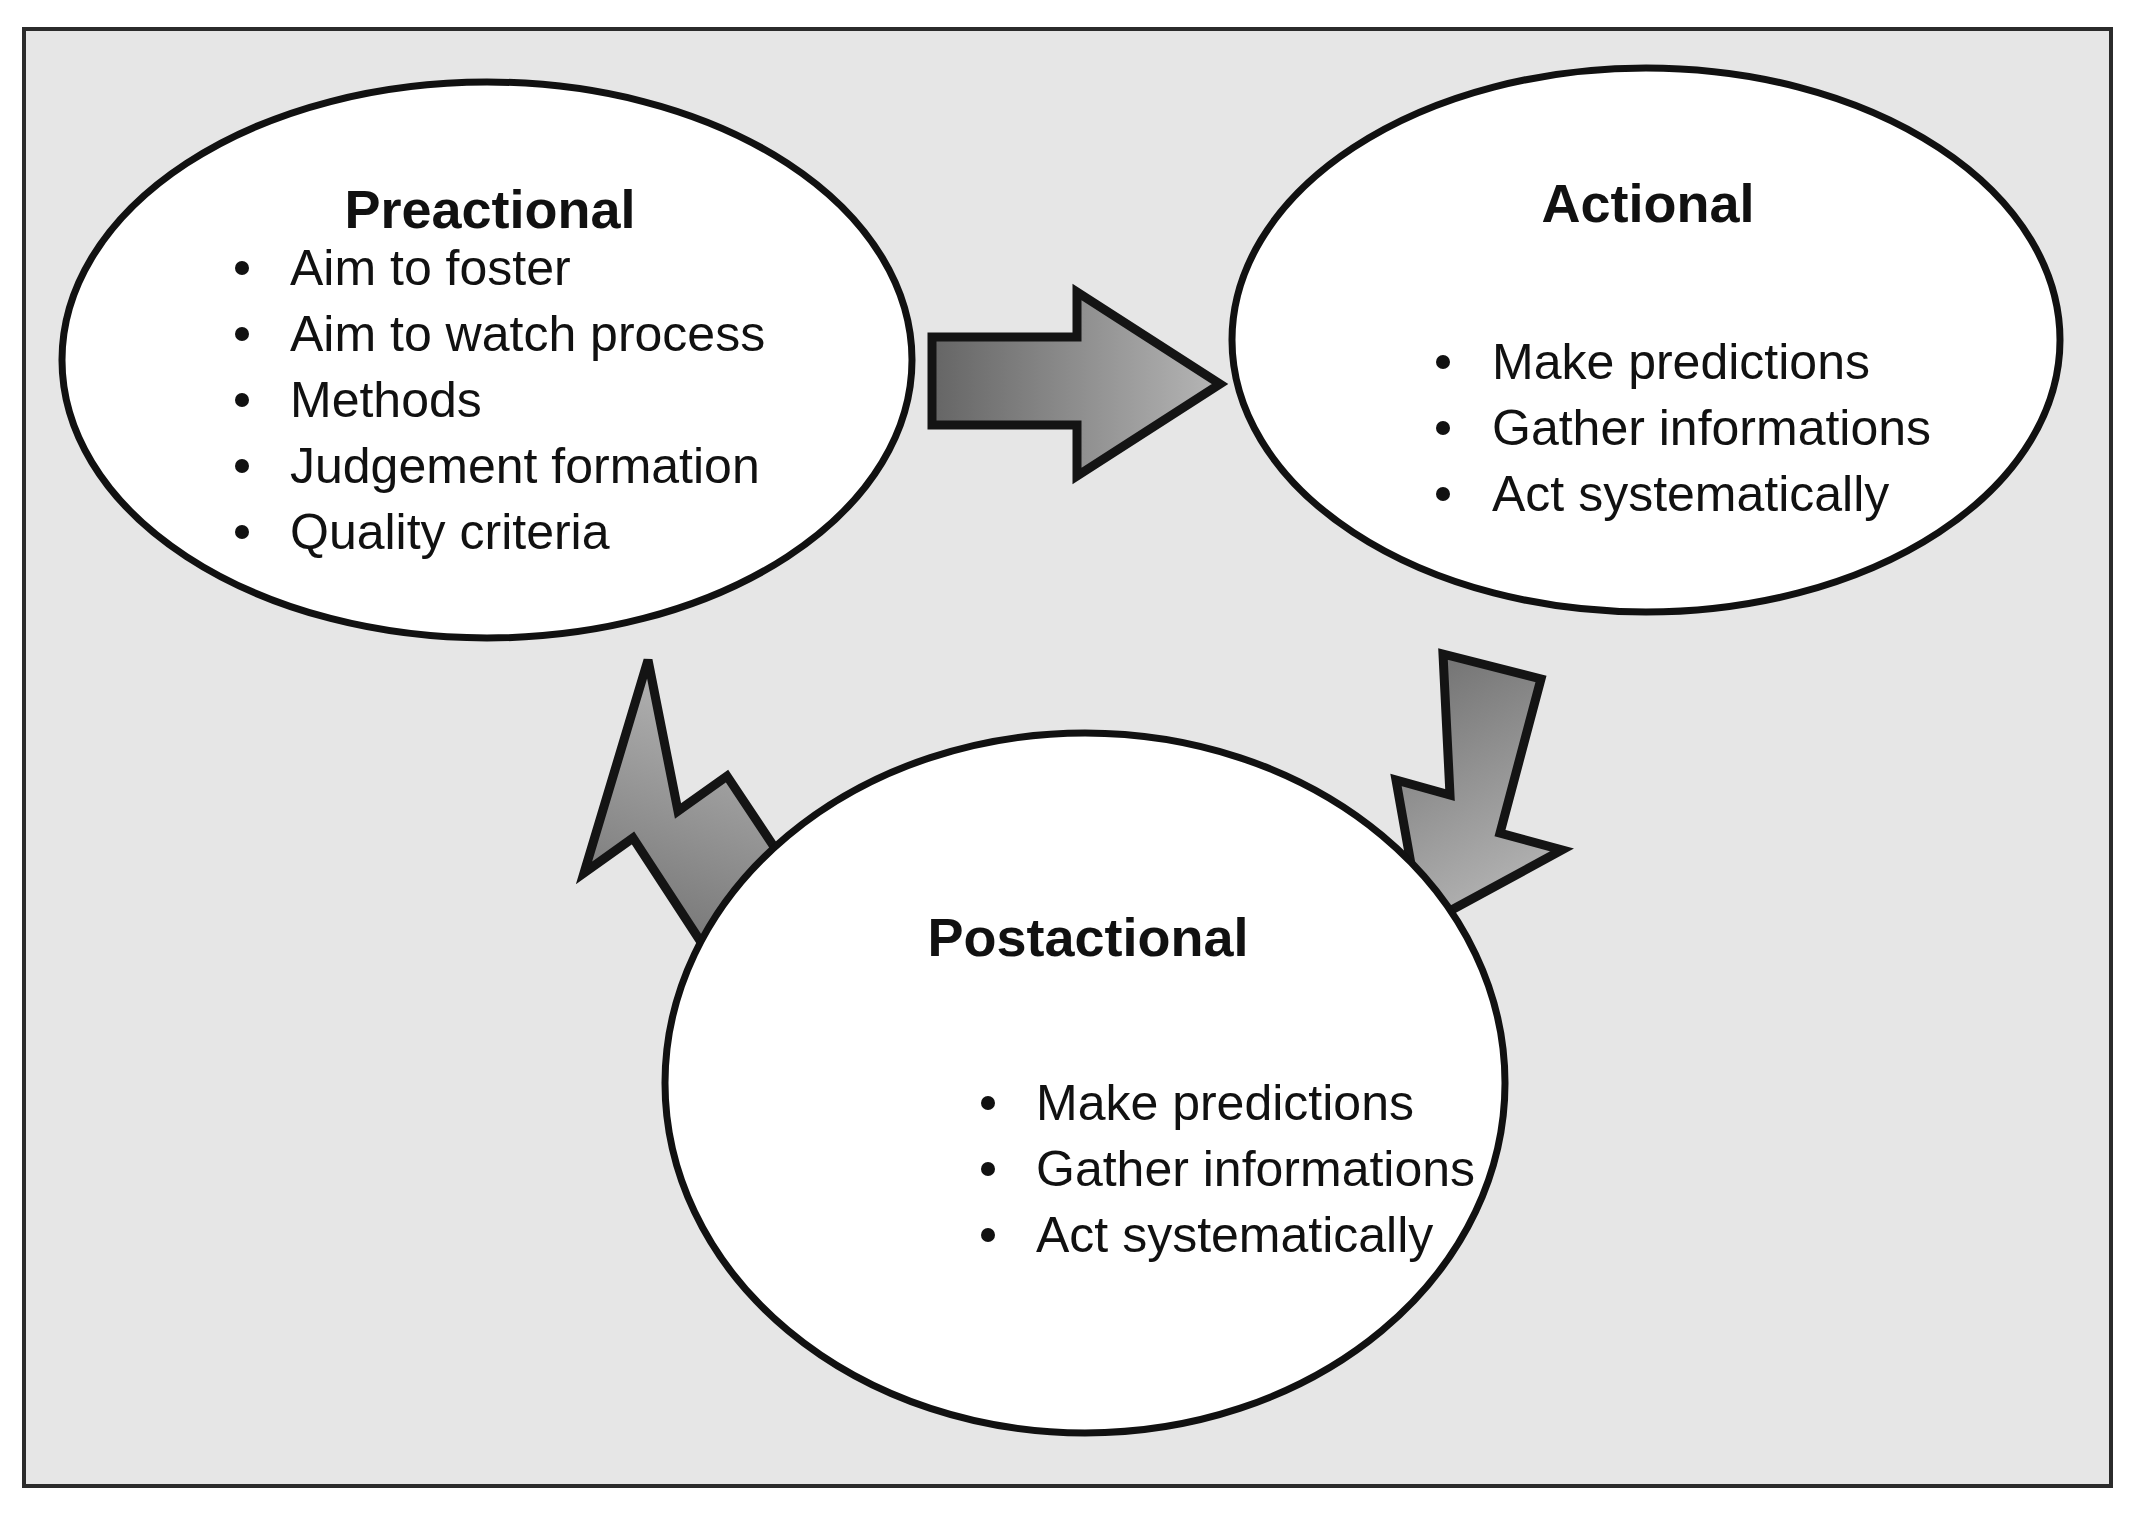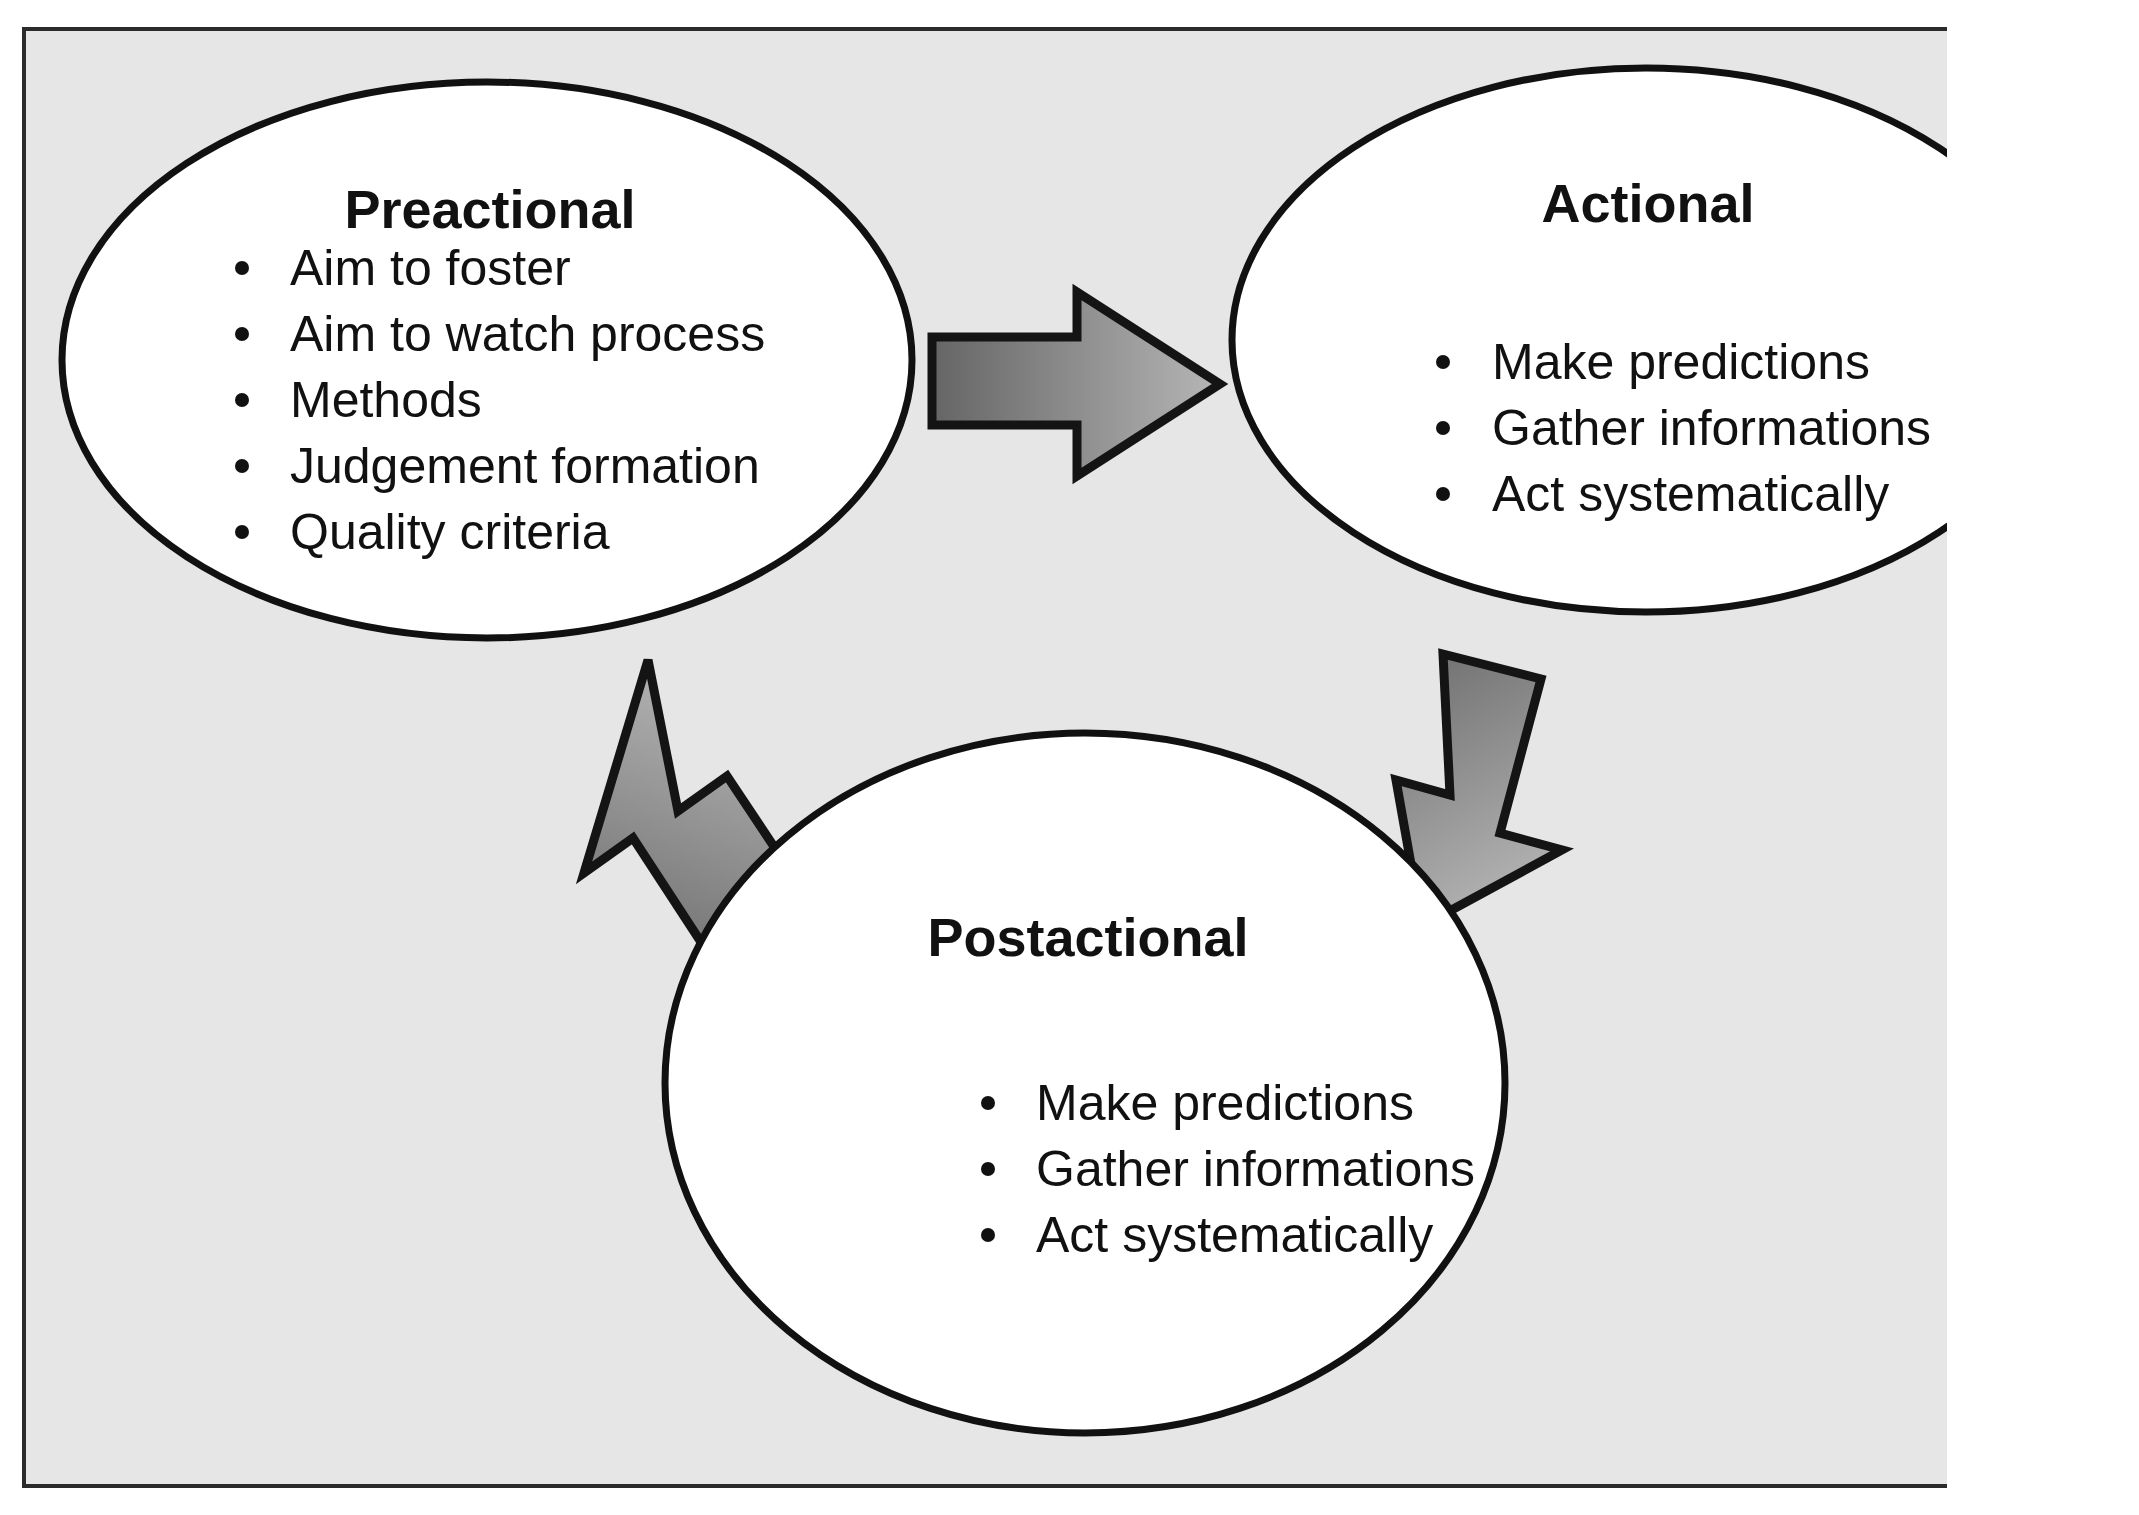--- a/index.html
+++ b/index.html
@@ -4,21 +4,21 @@
 <title>Action Cycle Diagram</title>
 <style>
   html, body {
     margin: 0;
     padding: 0;
     background: #ffffff;
     font-family: "Liberation Sans", sans-serif;
   }
   #canvas {
     position: relative;
-    width: 1947px;
+    width: 2139px;
     height: 1515px;
     background: #ffffff;
     overflow: hidden;
   }
   #frame {
     position: absolute;
     left: 22px;
     top: 27px;
     width: 2091px;
     height: 1461px;

